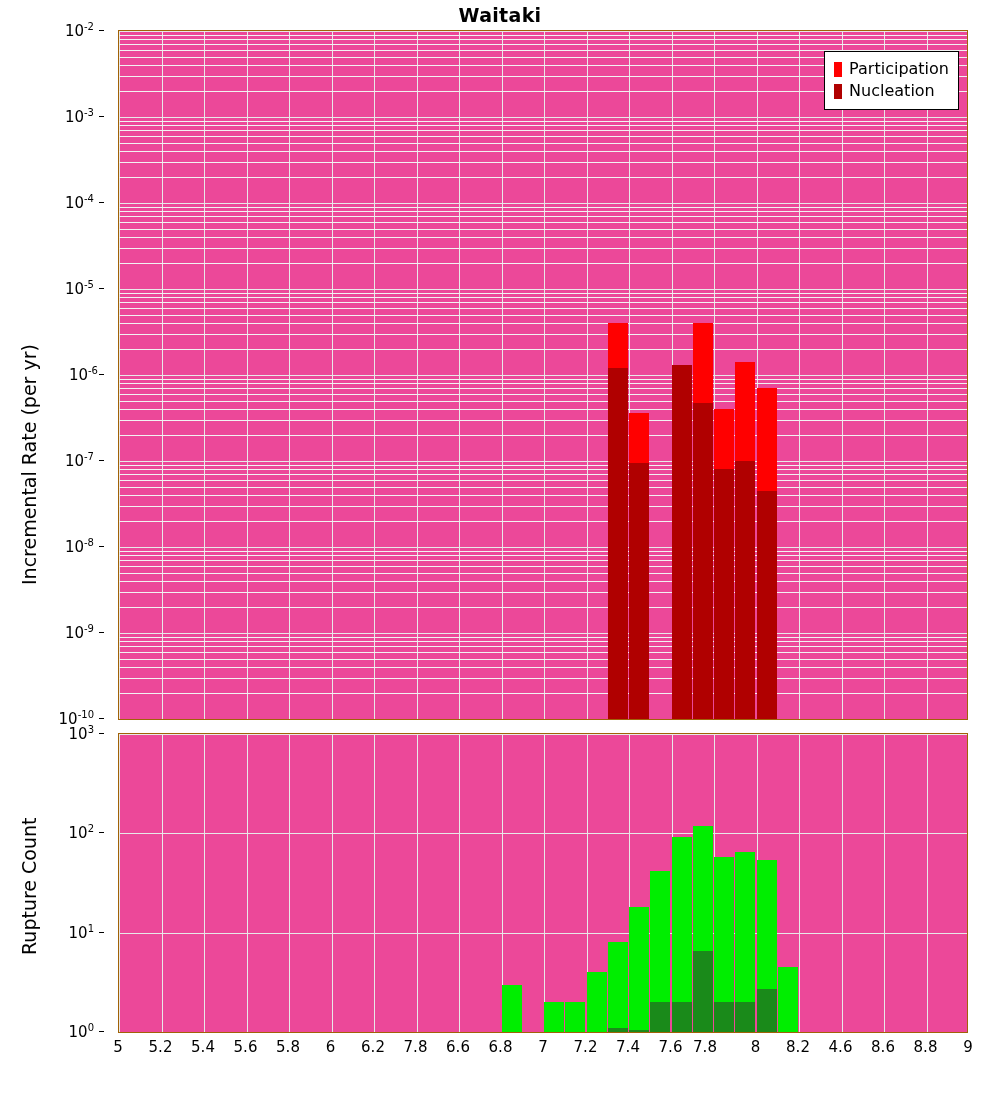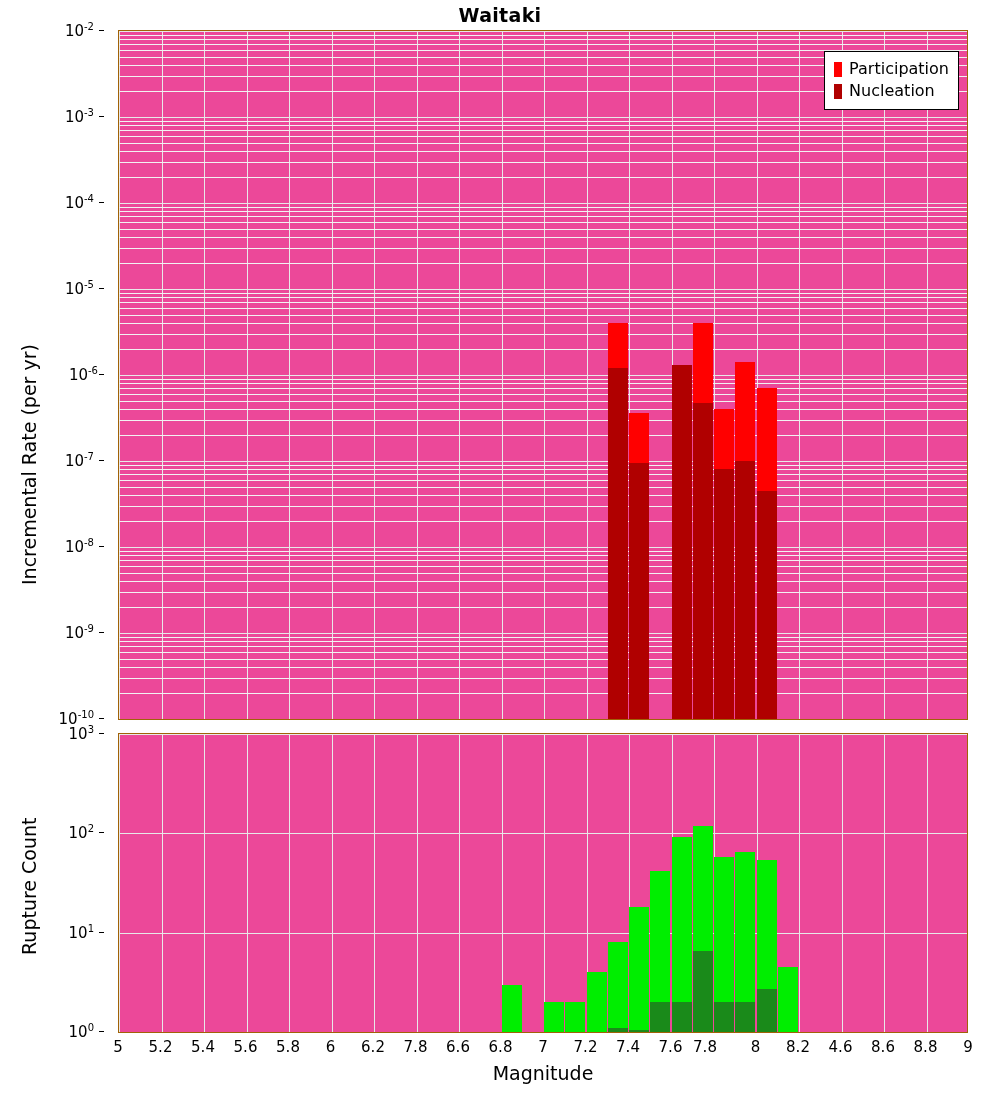--- a/index.html
+++ b/index.html
@@ -393,15 +393,14 @@
       <div class="xtick" style="left: 510px;">7.4</div>
       <div class="xtick" style="left: 552.5px;">7.6</div>
       <div class="xtick" style="left: 587px;">7.8</div>
       <div class="xtick" style="left: 637.5px;">8</div>
       <div class="xtick" style="left: 680px;">8.2</div>
       <div class="xtick" style="left: 722.5px;">4.6</div>
       <div class="xtick" style="left: 765px;">8.6</div>
       <div class="xtick" style="left: 807.5px;">8.8</div>
       <div class="xtick" style="left: 850px;">9</div>
     </div>
-  <div id="xaxis-title">Magnitude</div>
 
 </div>
 
 </body></html>

